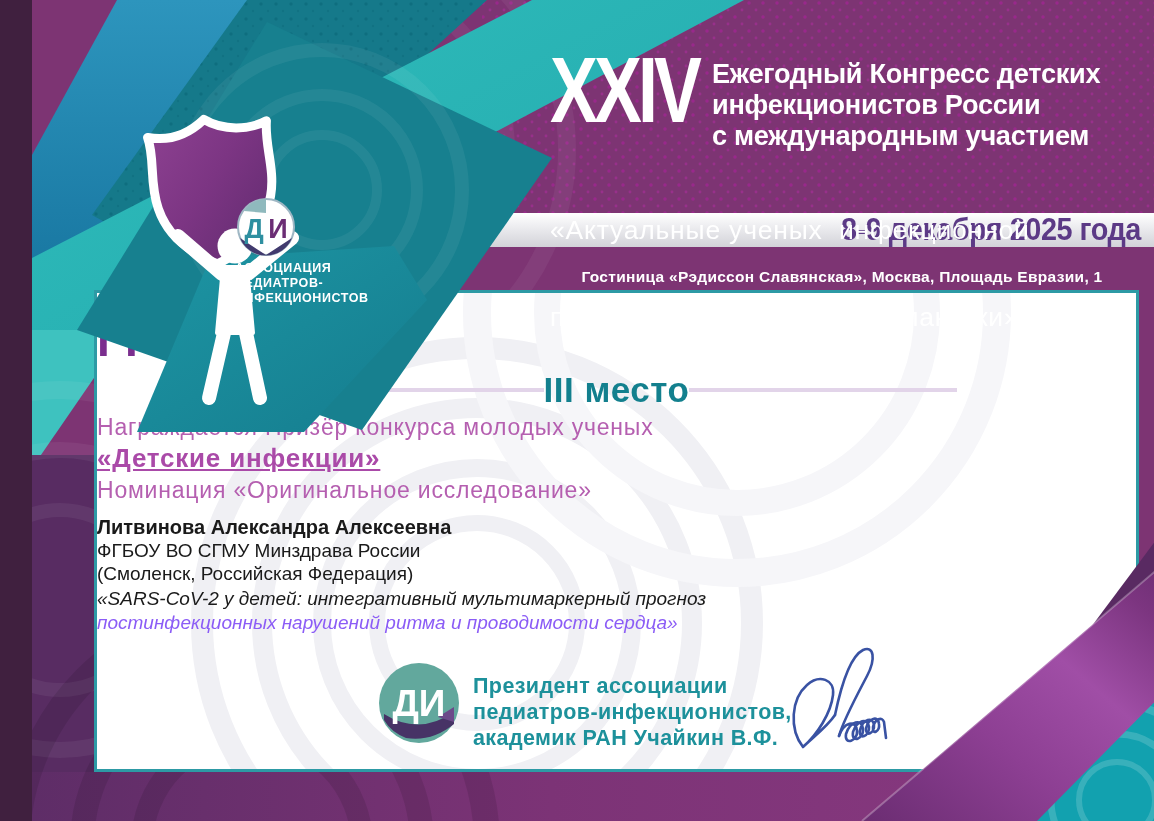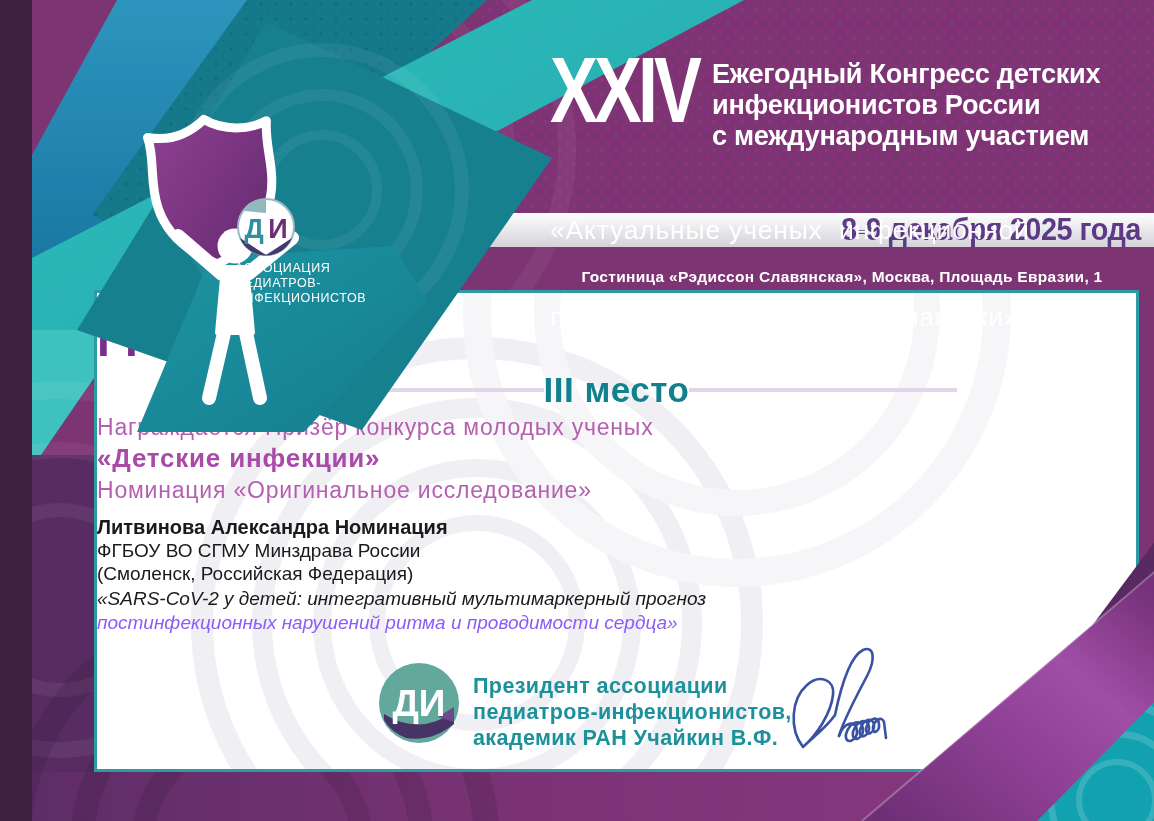--- a/index.html
+++ b/index.html
@@ -26,34 +26,34 @@
   .card{position:absolute;left:62px;top:290px;width:1039px;height:476px;background:#fff;
         border:3px solid #2d9aa5;z-index:3;}
   .card .wm{position:absolute;left:0;top:0;width:100%;height:100%;pointer-events:none;}
   .card-line{position:absolute;left:0;width:100%;white-space:nowrap;}
   .cert-title{top:20px;font-size:46px;font-weight:700;color:#7b2e8e;letter-spacing:2px;}
   .place-row{position:absolute;top:77px;left:0;width:100%;display:flex;align-items:center;
         justify-content:center;}
   .place-rule{width:268px;height:4px;background:#e2d4e9;}
   .place-text{font-size:35px;font-weight:700;color:#13808e;letter-spacing:.5px;white-space:nowrap;}
   .award-line{top:121px;font-size:23px;color:#b55fb0;letter-spacing:.8px;}
-  .contest-line{top:150px;font-size:26px;font-weight:700;color:#aa4aa8;letter-spacing:.8px;}
+  .contest-line{top:150px;font-size:26px;font-weight:700;color:#aa4aa8;letter-spacing:.8px;text-decoration:underline;}
   .nomination-line{top:184px;font-size:23px;color:#b55fb0;letter-spacing:.8px;}
   .recipient-line{top:223px;font-size:20px;font-weight:700;color:#1a1a1a;}
   .affiliation-line{top:247px;font-size:19px;color:#1a1a1a;}
   .location-line{top:270px;font-size:19px;color:#1a1a1a;}
   .work-line1{top:295px;font-size:19px;font-style:italic;color:#1a1a1a;}
   .work-line2{top:319px;font-size:19px;font-style:italic;color:#8b5cf6;}
   .footer-badge{position:absolute;left:281px;top:369px;width:82px;height:82px;}
   .signer{position:absolute;left:376px;top:380px;color:#1d919b;font-size:21.5px;font-weight:700;
         line-height:26px;letter-spacing:.4px;white-space:nowrap;}
   .signature{position:absolute;left:686px;top:348px;width:160px;height:120px;}
   
   .assoc-name{position:absolute;left:203px;top:261px;z-index:6;color:#fff;font-size:12.5px;
-        font-weight:400;line-height:15px;letter-spacing:.6px;white-space:nowrap;}
+        font-weight:700;line-height:15px;letter-spacing:.6px;white-space:nowrap;}
   .bg-svg{z-index:1;} .overlay-svg{z-index:5;pointer-events:none;}
 </style>
 </head>
 <body>
 
 <div class="canvas">
 
   <svg class="layer bg-svg" viewBox="0 0 1154 821" xmlns="http://www.w3.org/2000/svg">
     <defs>
       <pattern id="dotsP" width="14" height="14" patternUnits="userSpaceOnUse">
@@ -147,21 +147,21 @@
 
     <div class="place-row">
       <div class="place-rule"></div>
       <div class="place-text">III место</div>
       <div class="place-rule"></div>
     </div>
 
     <div class="card-line award-line">Награждается Призёр конкурса молодых ученых</div>
     <div class="card-line contest-line">«Детские инфекции»</div>
     <div class="card-line nomination-line">Номинация «Оригинальное исследование»</div>
-    <div class="card-line recipient-line">Литвинова Александра Номинация</div>
+    <div class="card-line recipient-line">Литвинова Александра Алексеевна</div>
     <div class="card-line affiliation-line">ФГБОУ ВО СГМУ Минздрава России</div>
     <div class="card-line location-line">(Смоленск, Российская Федерация)</div>
     <div class="card-line work-line1">«SARS-CoV-2 у детей: интегративный мультимаркерный прогноз</div>
     <div class="card-line work-line2">постинфекционных нарушений ритма и проводимости сердца»</div>
 
     <svg class="footer-badge" viewBox="0 0 82 82">
       <circle cx="41" cy="41" r="40" fill="#62a89d"></circle>
       <path d="M 6,52 Q 41,74 76,50 L 76,62 Q 54,80 28,76 Q 13,70 6,58 Z" fill="#473366"></path>
       <path d="M 60,55 L 76,45 L 76,60 Z" fill="#6c4a8a"></path>
       <text x="41" y="54" text-anchor="middle" font-family="Liberation Sans, sans-serif" font-size="37" font-weight="700" fill="#ffffff">ДИ</text>

